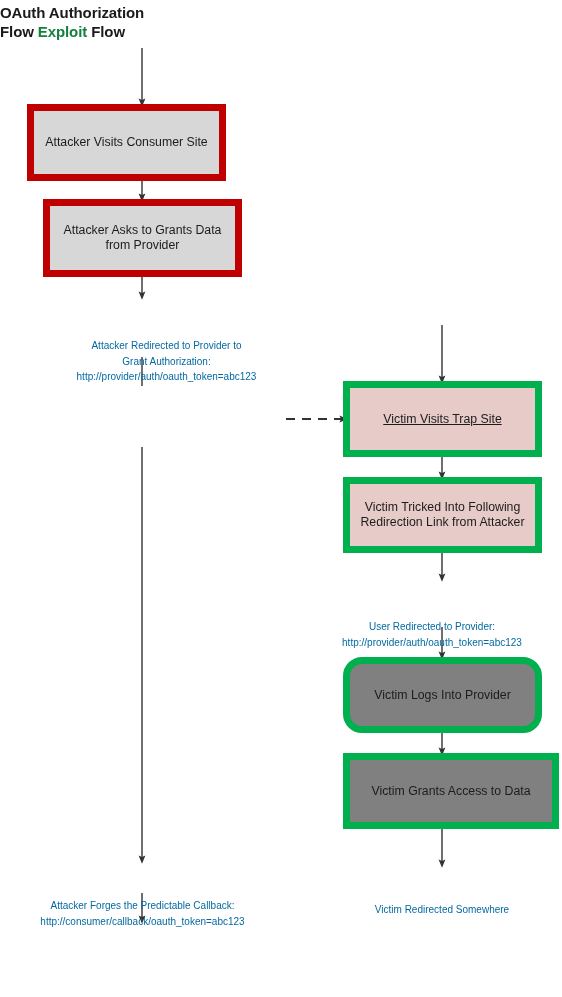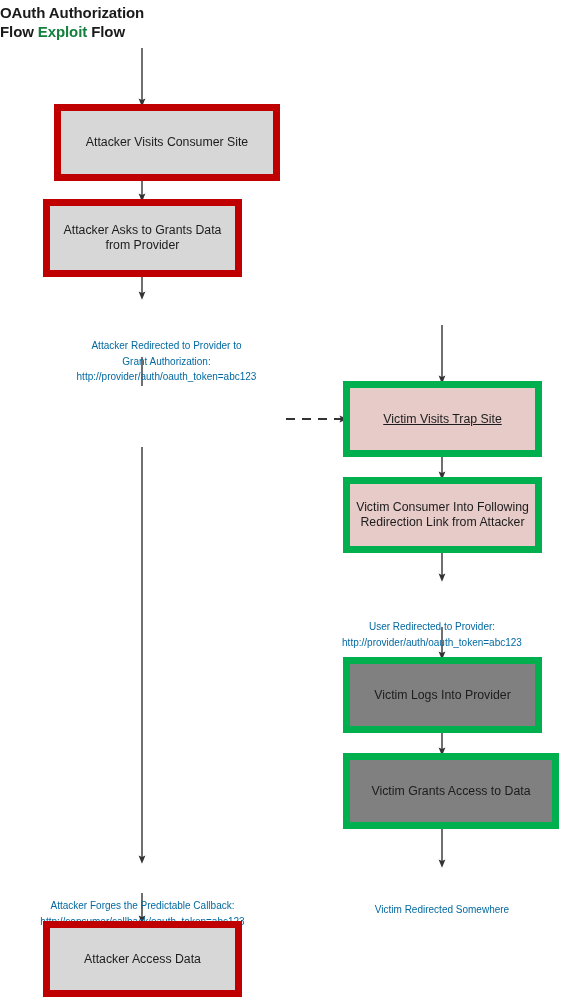--- a/index.html
+++ b/index.html
@@ -115,56 +115,53 @@
     <line x1="442" y1="325" x2="442" y2="380" stroke="#333333" stroke-width="1.4" marker-end="url(#arrow)"></line>
     <line x1="442" y1="457" x2="442" y2="476" stroke="#333333" stroke-width="1.4" marker-end="url(#arrow)"></line>
     <line x1="442" y1="553" x2="442" y2="578" stroke="#333333" stroke-width="1.4" marker-end="url(#arrow)"></line>
     <line x1="442" y1="627" x2="442" y2="656" stroke="#333333" stroke-width="1.4" marker-end="url(#arrow)"></line>
     <line x1="442" y1="733" x2="442" y2="752" stroke="#333333" stroke-width="1.4" marker-end="url(#arrow)"></line>
     <line x1="442" y1="829" x2="442" y2="864" stroke="#333333" stroke-width="1.4" marker-end="url(#arrow)"></line>
   </svg>
 
   <div class="annot" style="left:77px; top:72px; width:130px;">Attacker Entry</div>
 
-  <div class="node red-grey" style="left:54px; top:104px; width:226px; height:77px;">
+  <div class="node red-grey" style="left:27px; top:104px; width:199px; height:77px;">
     <span class="node-label">Attacker Visits Consumer Site</span>
   </div>
 
   <div class="node red-grey" style="left:43px; top:199px; width:199px; height:78px;">
     <span class="node-label">Attacker Asks to Grants Data
 from Provider</span>
   </div>
 
   <div class="annot" style="left:0px; top:302px; width:285px;padding-left:48px;">Attacker Redirected to Provider to
 Grant Authorization:
 http://provider/auth/oauth_token=abc123</div>
 
 
   <div class="annot" style="left:0px; top:862px; width:285px;">Attacker Forges the Predictable Callback:
 http://consumer/callback/oauth_token=abc123</div>
 
-  <div class="node red-grey" style="left:43px; top:921px; width:199px; height:76px;">
-    <span class="node-label">Attacker Access Data</span>
-  </div>
 
   <div class="annot" style="left:382px; top:349px; width:120px;">Victim Entry</div>
 
   <div class="node green-pink" style="left:343px; top:381px; width:199px; height:76px;text-decoration:underline;">
     <span class="node-label">Victim Visits Trap Site</span>
   </div>
 
   <div class="node green-pink" style="left:343px; top:477px; width:199px; height:76px;">
-    <span class="node-label">Victim Consumer Into Following
+    <span class="node-label">Victim Tricked Into Following
 Redirection Link from Attacker</span>
   </div>
 
   <div class="annot" style="left:302px; top:583px; width:260px;">User Redirected to Provider:
 http://provider/auth/oauth_token=abc123</div>
 
-  <div class="node green-grey" style="left:343px; top:657px; width:199px; height:76px;">
+  <div class="node green-grey" style="left:343px; top:657px; width:199px; height:76px;border-radius:19px;">
     <span class="node-label">Victim Logs Into Provider</span>
   </div>
 
   <div class="node green-grey" style="left:343px; top:753px; width:216px; height:76px;">
     <span class="node-label">Victim Grants Access to Data</span>
   </div>
 
   <div class="annot" style="left:312px; top:866px; width:260px;">Victim Redirected Somewhere</div>
 
 </div>

